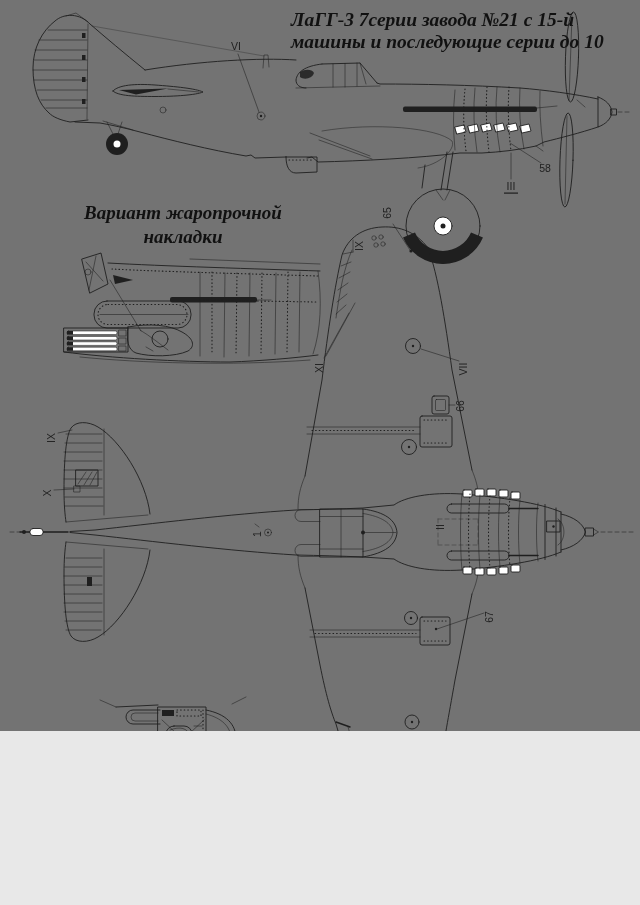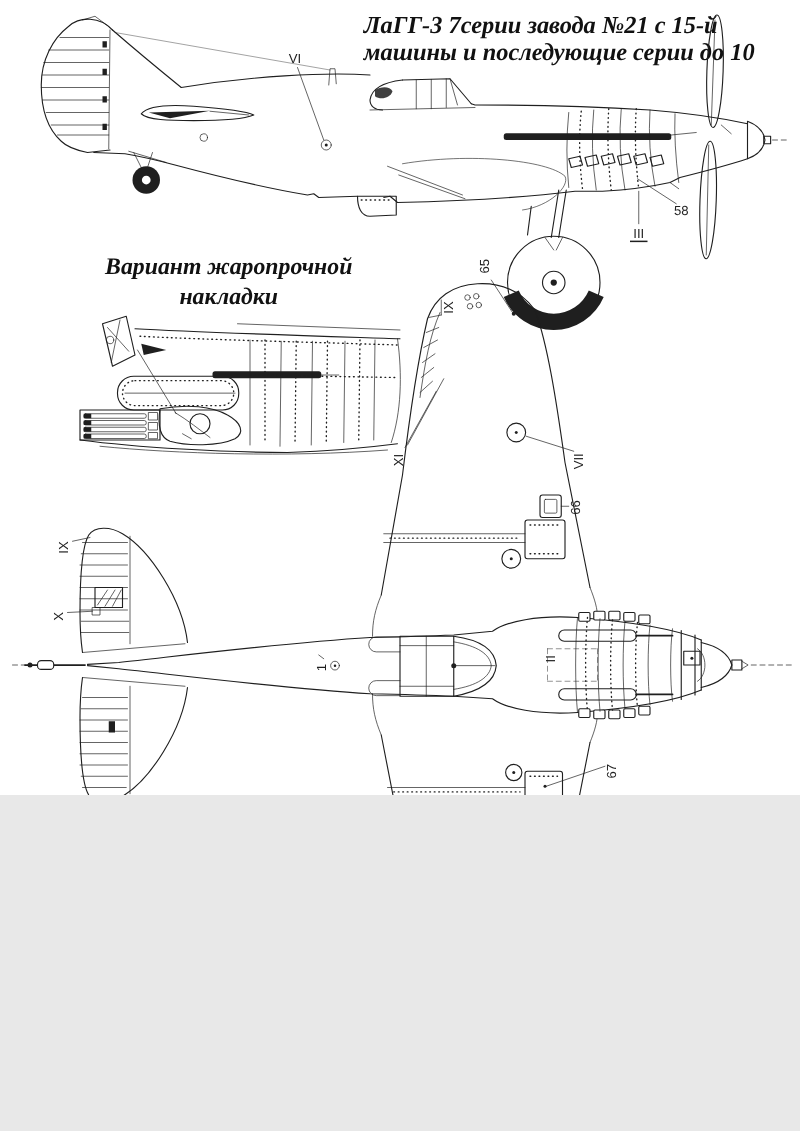--- a/index.html
+++ b/index.html
@@ -1,16 +1,16 @@
 <!DOCTYPE html>
 <html><head>
 <meta charset="utf-8">
 <style>
   html,body{margin:0;padding:0;background:#e8e8e8;}
-  #stage{position:relative;width:640px;height:636px;background:#ffffff;overflow:hidden;
+  #stage{position:relative;width:640px;height:731px;background:#737373;overflow:hidden;
          font-family:"Liberation Serif", serif;}
   svg{position:absolute;left:0;top:0;}
   .ink{stroke:#1f1f1f;fill:none;stroke-width:.9;stroke-linecap:round;stroke-linejoin:round;}
   .thin{stroke-width:.55;}
   .thick{stroke-width:1.4;}
   .fillink{fill:#1f1f1f;stroke:none;}
   .white{fill:#ffffff;}
   .dots{stroke-dasharray:.6 3;stroke-width:1.1;stroke-linecap:round;}
   .dash{stroke-dasharray:4 3;}
   .callout{font-family:"Liberation Sans", sans-serif;font-size:10.5px;fill:#1f1f1f;}

